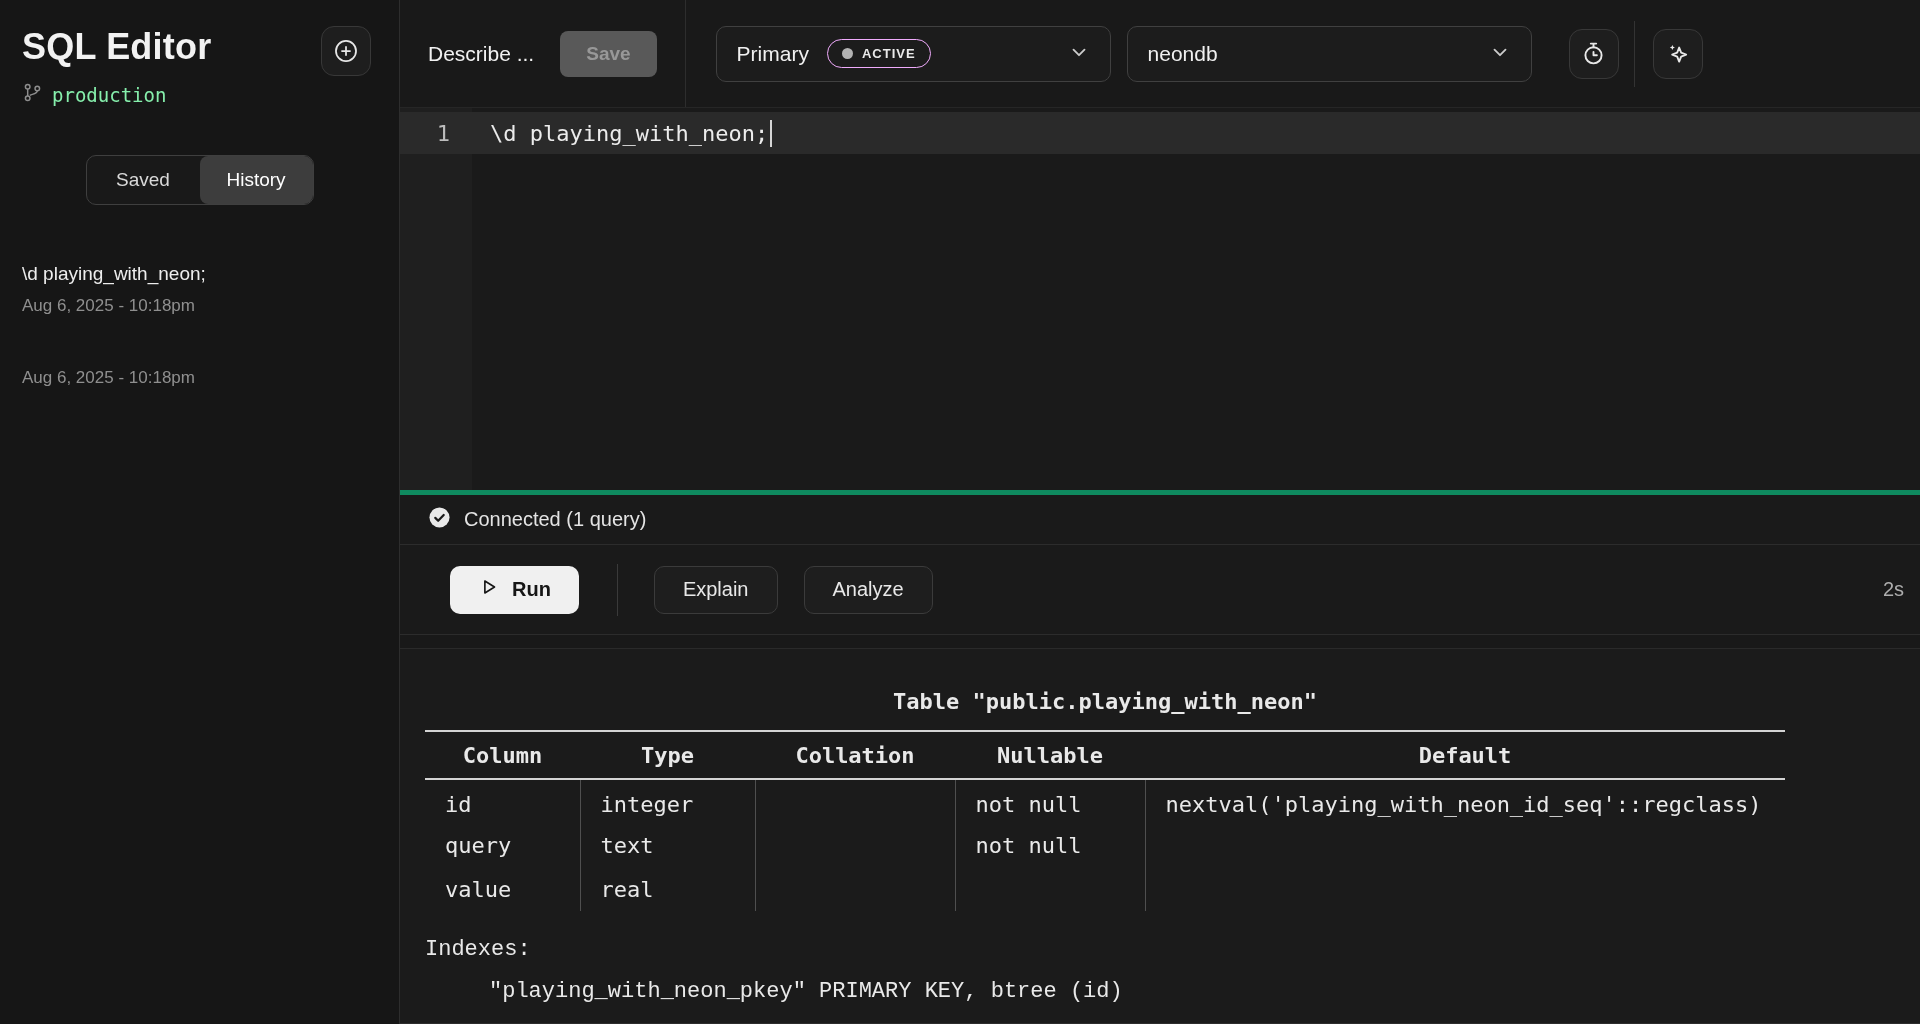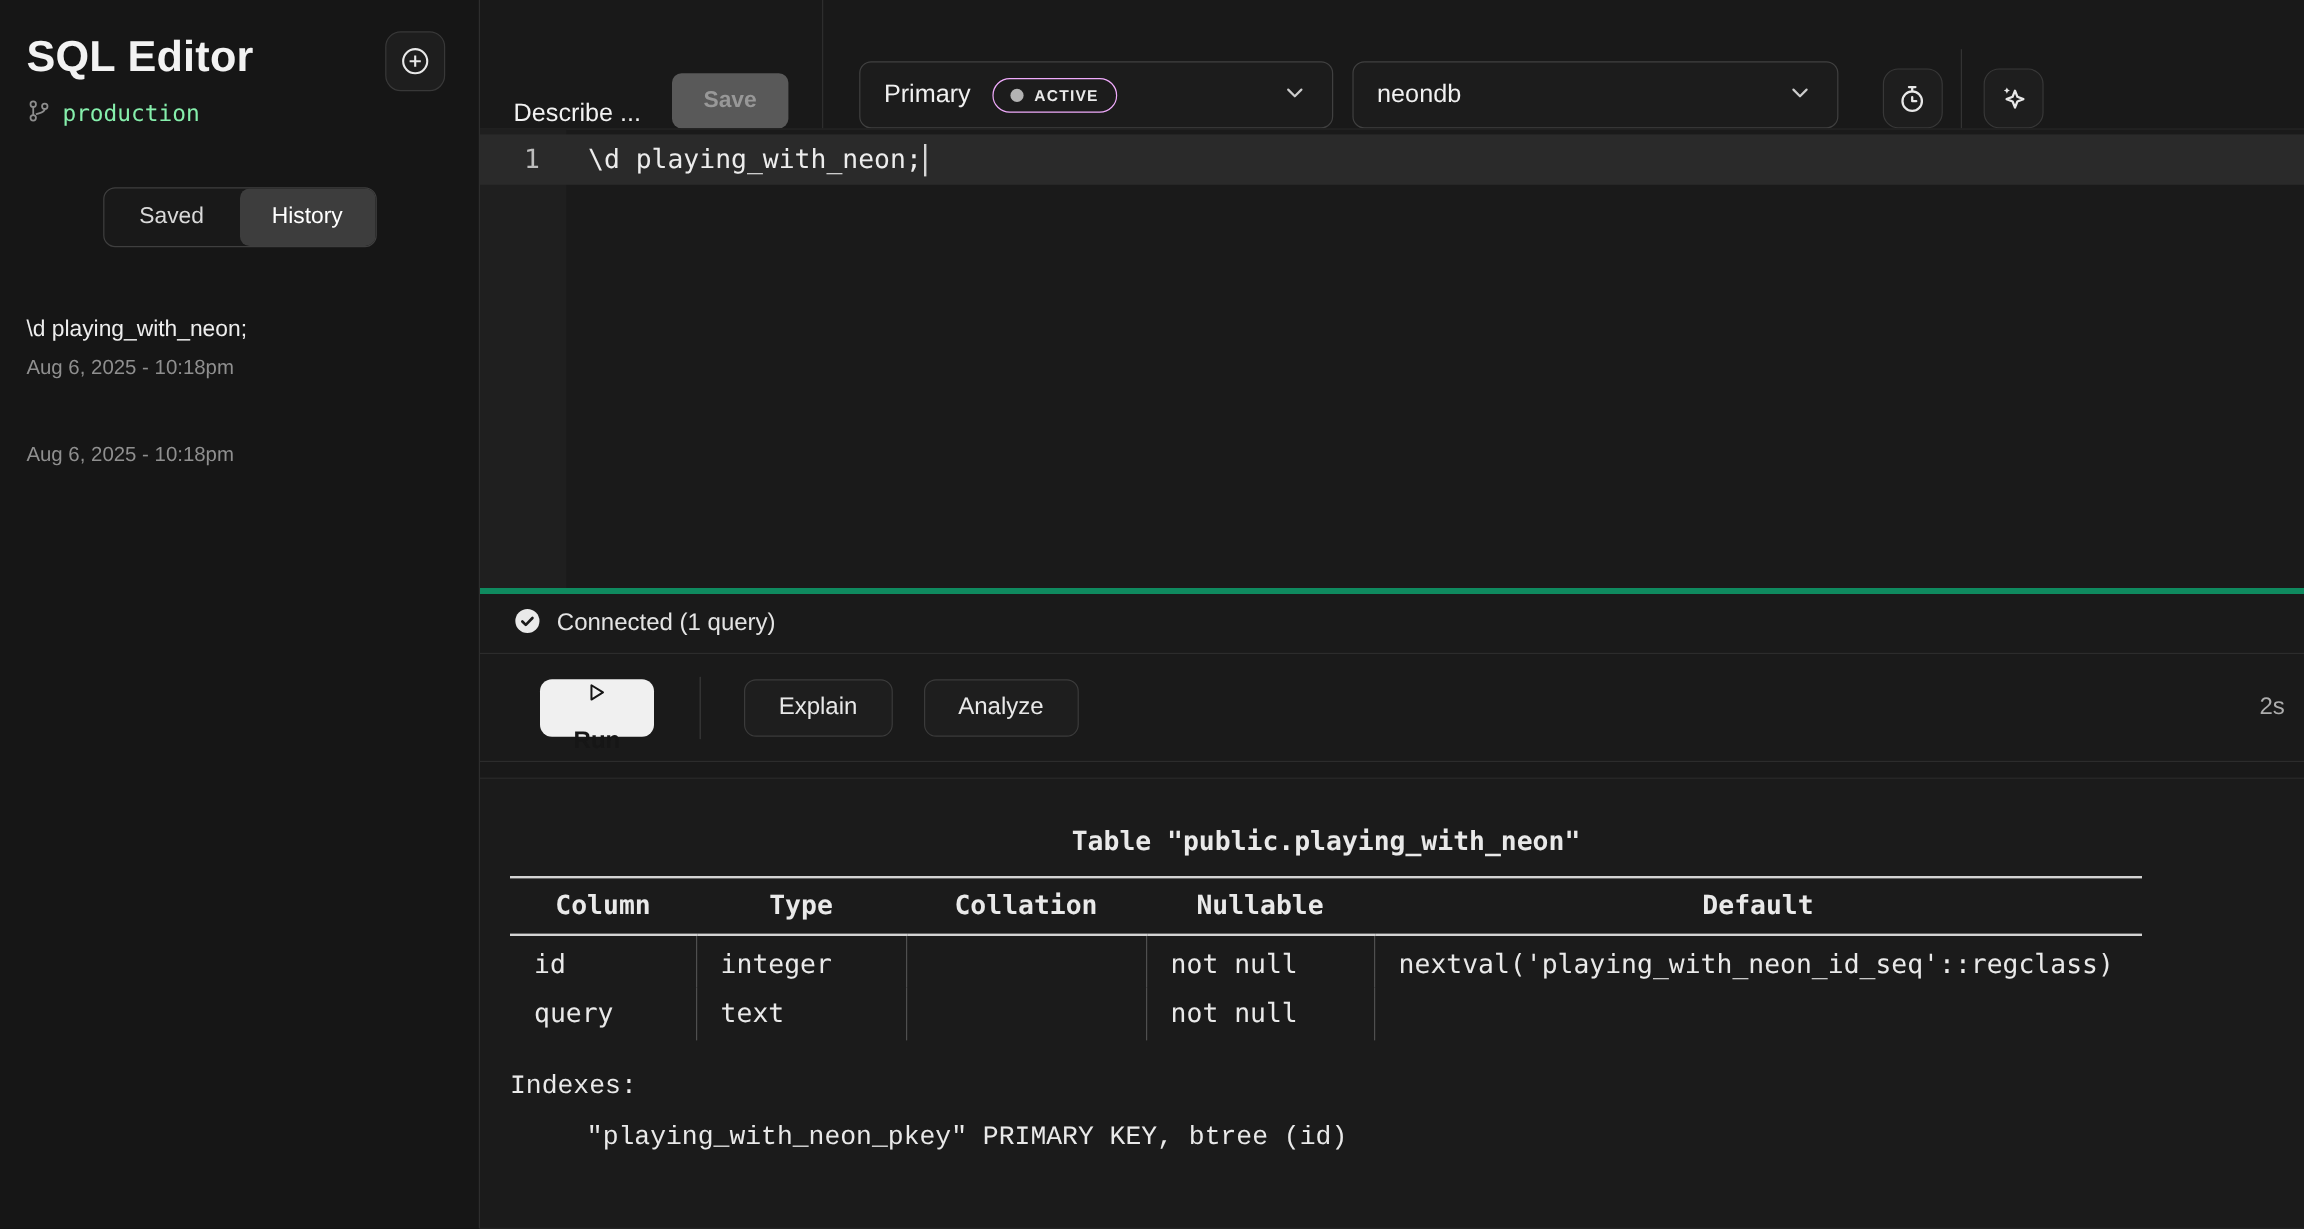--- a/index.html
+++ b/index.html
@@ -28,21 +28,21 @@
 
   .history-list { margin-top:54px; padding:0 28px 0 22px; }
   .history-item { margin-bottom:52px; cursor:pointer; }
   .hq { font-size:19px; color:#ededed; line-height:29px; max-width:330px; }
   .hd { font-size:17px; color:#8f8f8f; margin-top:8px; }
 
   
   .main { flex:1; display:flex; flex-direction:column; background:#1a1a1a;
           border-bottom:1px solid #2d2d2d; }
 
-  .topbar { height:107px; flex:0 0 107px; display:flex; align-items:flex-end;
+  .topbar { height:107px; flex:0 0 107px; display:flex; align-items:center;
             background:#191919; }
   .tb-title { font-size:21px; font-weight:500; color:#f2f2f2; margin-left:28px; white-space:nowrap; }
   .save-btn { margin-left:26px; height:46px; padding:0 26px; background:#595959; color:#989898;
               border:none; border-radius:8px; font-size:19px; font-weight:600; font-family:inherit; }
   .vdiv { width:1px; height:107px; background:#2d2d2d; margin-left:28px; }
   .vdiv-short { width:1px; height:66px; background:#333; margin-left:15px; }
   .select { height:56px; background:#1c1c1c; border:1px solid #404040; border-radius:10px;
             display:flex; align-items:center; padding:0 20px; cursor:pointer; }
   .select .sel-label { font-size:21px; color:#f0f0f0; }
   .branch-select { width:395px; margin-left:30px; }
@@ -67,21 +67,21 @@
 
   .status-bar { height:50px; flex:0 0 50px; display:flex; align-items:center; gap:13px;
                 padding-left:28px; border-bottom:1px solid #2c2c2c; background:#1a1a1a; }
   .status-bar span.txt { font-size:20px; color:#e4e4e4; }
 
   
   .toolbar { height:90px; flex:0 0 90px; display:flex; align-items:center;
              padding:0 12px 0 50px; border-bottom:1px solid #2c2c2c; background:#1a1a1a; }
   .run-btn { display:flex; align-items:center; gap:12px; height:48px; padding:0 28px;
              background:#f0f0f0; color:#161616; border:none; border-radius:10px;
-             font-size:20px; font-weight:600; font-family:inherit; cursor:pointer;flex-direction:column; }
+             font-size:20px; font-weight:600; font-family:inherit; cursor:pointer; }
   .tdiv { width:1px; height:52px; background:#3a3a3a; margin-left:38px; }
   .ghost-btn { height:48px; padding:0 28px; margin-left:36px; background:#1e1e1e; color:#e8e8e8;
                border:1px solid #3b3b3b; border-radius:10px; font-size:20px; font-family:inherit;
                cursor:pointer; }
   .ghost-btn + .ghost-btn { margin-left:26px; }
   .duration { margin-left:auto; font-size:20px; color:#adadad; padding-right:4px; }
 
   .results-gap { height:13px; background:#191919; flex:0 0 13px; }
 
   
@@ -263,20 +263,27 @@
             <td>not null</td>
             <td>nextval('playing_with_neon_id_seq'::regclass)</td>
           </tr>
           <tr>
             <td>query</td>
             <td>text</td>
             <td></td>
             <td>not null</td>
             <td></td>
           </tr>
+          <tr>
+            <td>value</td>
+            <td>real</td>
+            <td></td>
+            <td></td>
+            <td></td>
+          </tr>
         </tbody>
       </table>
       <div class="indexes">
         <div>Indexes:</div>
         <div class="idx-line">"playing_with_neon_pkey" PRIMARY KEY, btree (id)</div>
       </div>
     </div>
 
   </main>
 </div>

